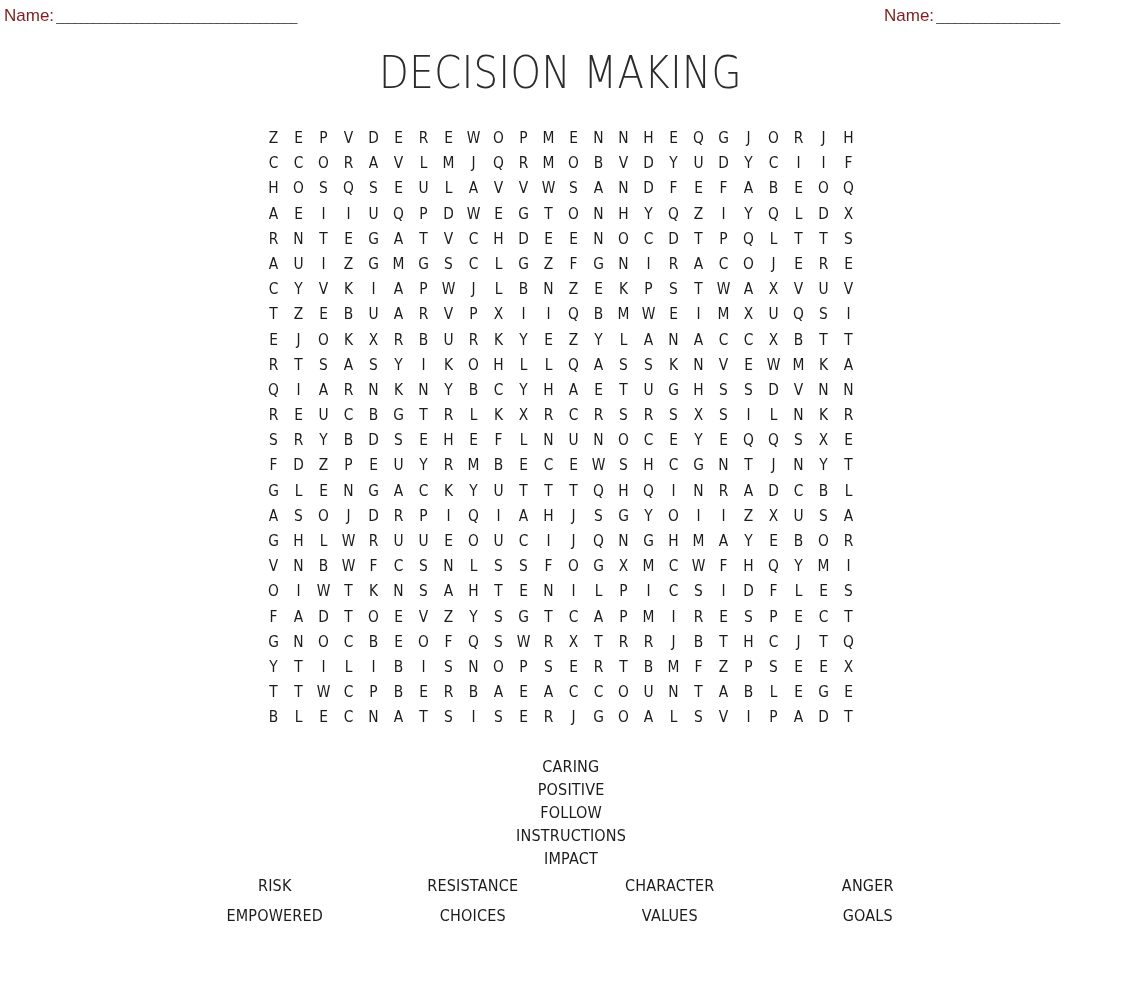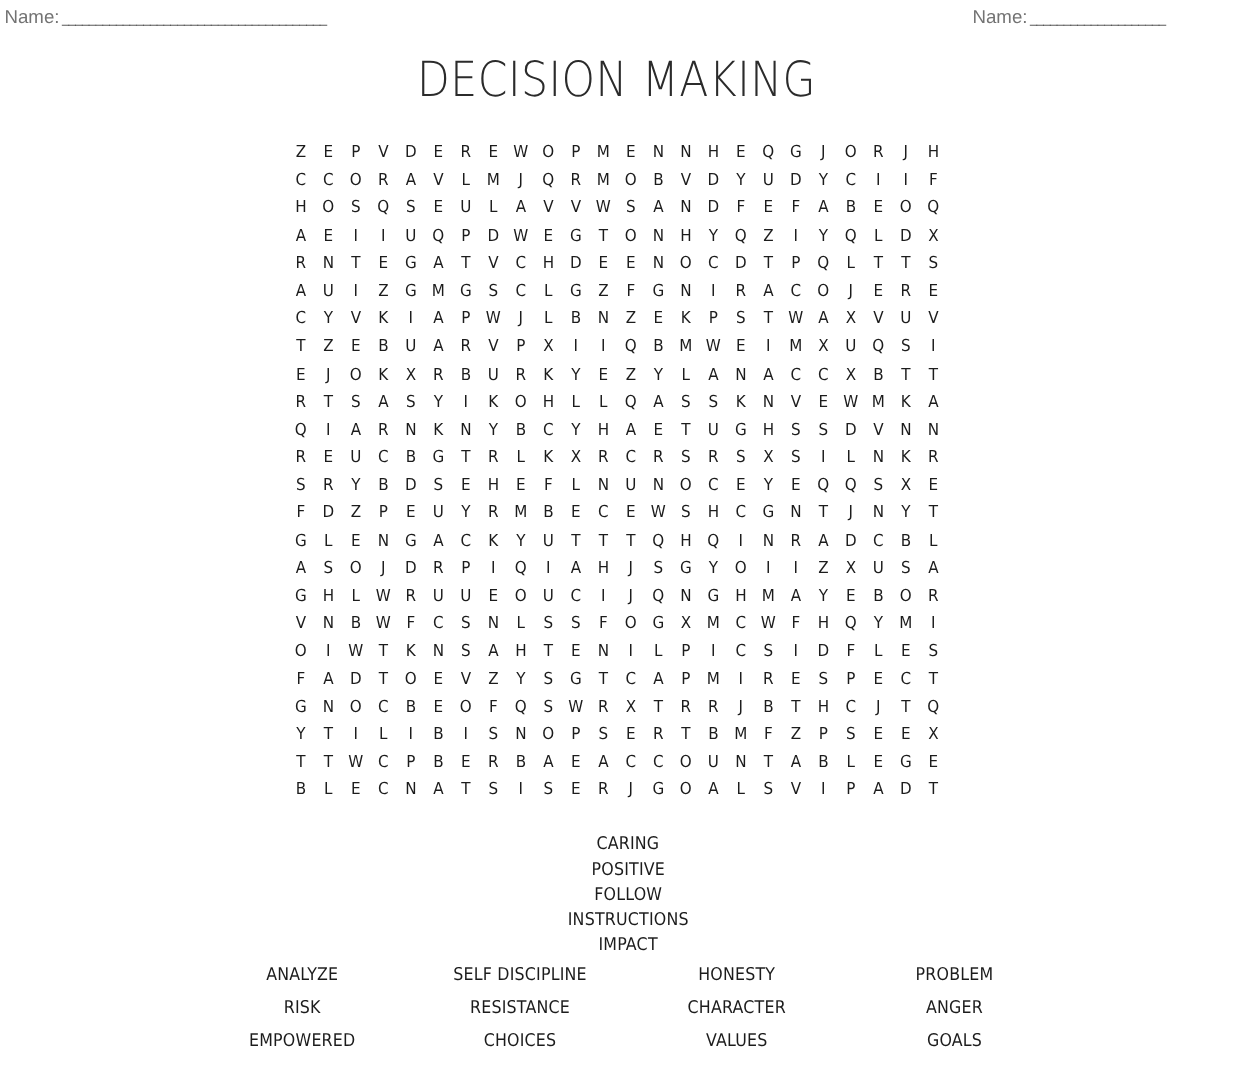--- a/index.html
+++ b/index.html
@@ -30,21 +30,21 @@
   .hdr-field {
     display: flex;
     align-items: baseline;
     white-space: nowrap;
   }
   .hdr-name-field { margin-left: 4px; }
   .hdr-date-field { position: absolute; left: 884px; }
   .hdr-label {
     font-size: 17px;
     font-family: "Liberation Sans", sans-serif;
-    color: #737373;
+    color: #7f1d1d;
     letter-spacing: 0px;
   }
   .hdr-rule {
     font-size: 12px;
     font-family: "Liberation Sans", sans-serif;
     color: #3a3a3a;
     letter-spacing: -0.5px;
     margin-left: 2px;
     overflow: hidden;
     display: inline-block;
@@ -766,26 +766,20 @@
 
 <div class="wordlist" id="word-list">
     <div class="word-row tall">
       <span class="word-cell">CARING</span>
       <span class="word-cell">POSITIVE</span>
       <span class="word-cell">FOLLOW
 INSTRUCTIONS</span>
       <span class="word-cell">IMPACT</span>
     </div>
     <div class="word-row">
-      <span class="word-cell">ANALYZE</span>
-      <span class="word-cell">SELF DISCIPLINE</span>
-      <span class="word-cell">HONESTY</span>
-      <span class="word-cell">PROBLEM</span>
-    </div>
-    <div class="word-row">
       <span class="word-cell">RISK</span>
       <span class="word-cell">RESISTANCE</span>
       <span class="word-cell">CHARACTER</span>
       <span class="word-cell">ANGER</span>
     </div>
     <div class="word-row">
       <span class="word-cell">EMPOWERED</span>
       <span class="word-cell">CHOICES</span>
       <span class="word-cell">VALUES</span>
       <span class="word-cell">GOALS</span>

